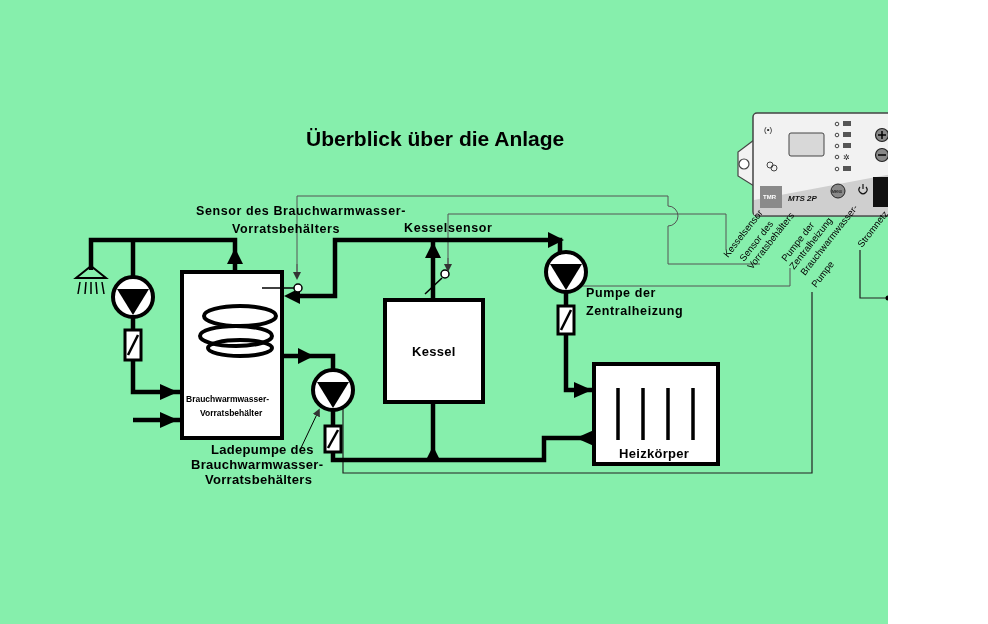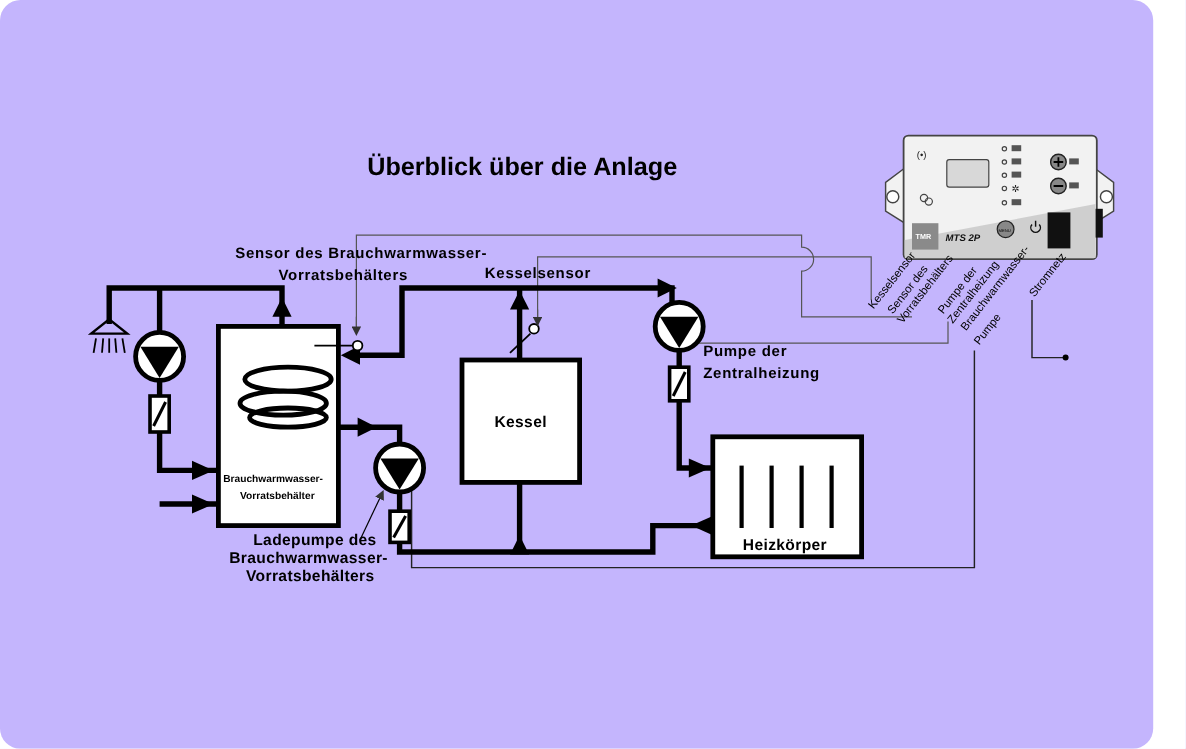--- a/index.html
+++ b/index.html
@@ -1,16 +1,16 @@
 <!DOCTYPE html>
 <html><head>
 <meta charset="utf-8">
 <style>
   html, body { margin:0; padding:0; background:#ffffff; }
-  #stage { position:relative; width:961px; height:624px; overflow:hidden; background:#c4b5fd;border-radius:17px; }
+  #stage { position:relative; width:888px; height:624px; overflow:hidden; background:#86efac; }
   svg { position:absolute; left:0; top:0; }
   .title { font-family:"Liberation Sans", sans-serif; font-weight:bold; font-size:21px; fill:#000; }
   .lbl { font-family:"Liberation Sans", sans-serif; font-weight:bold; font-size:12.5px; fill:#000; letter-spacing:0.6px; }
   .lbl-big { font-family:"Liberation Sans", sans-serif; font-weight:bold; font-size:13px; fill:#000; letter-spacing:0.3px; }
   .lbl-sm { font-family:"Liberation Sans", sans-serif; font-weight:bold; font-size:8.5px; fill:#000; }
   .lbl-rot { font-family:"Liberation Sans", sans-serif; font-size:9.5px; fill:#000; }
   .pipe { stroke:#000; stroke-width:4.5; fill:none; }
   .wire { stroke:#555; stroke-width:1; fill:none; }
   .wire-dark { stroke:#222; stroke-width:1.2; fill:none; }
   .dev-text { font-family:"Liberation Sans", sans-serif; font-size:8px; fill:#222; }

